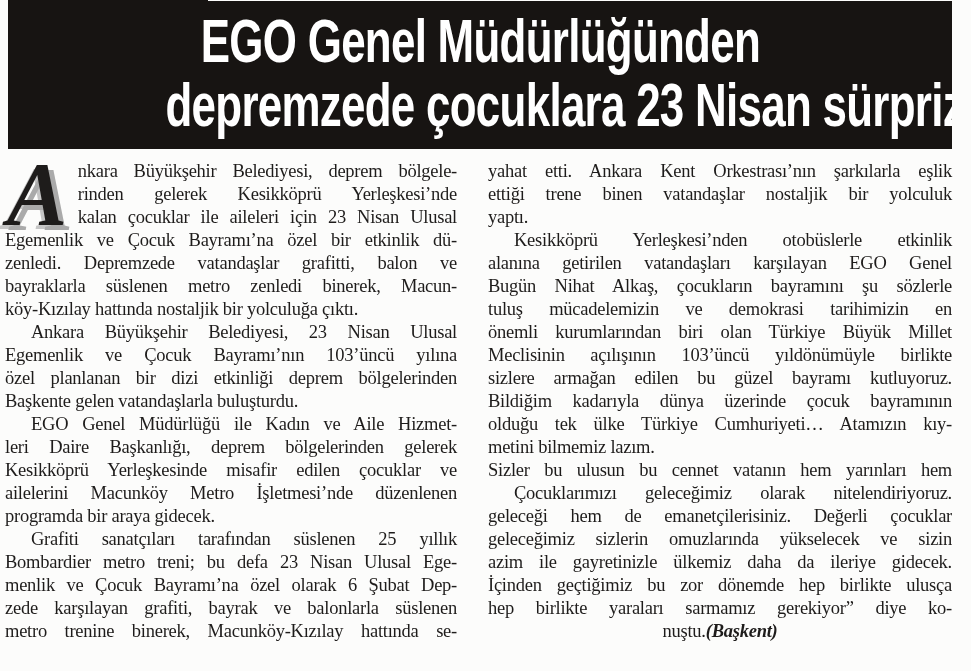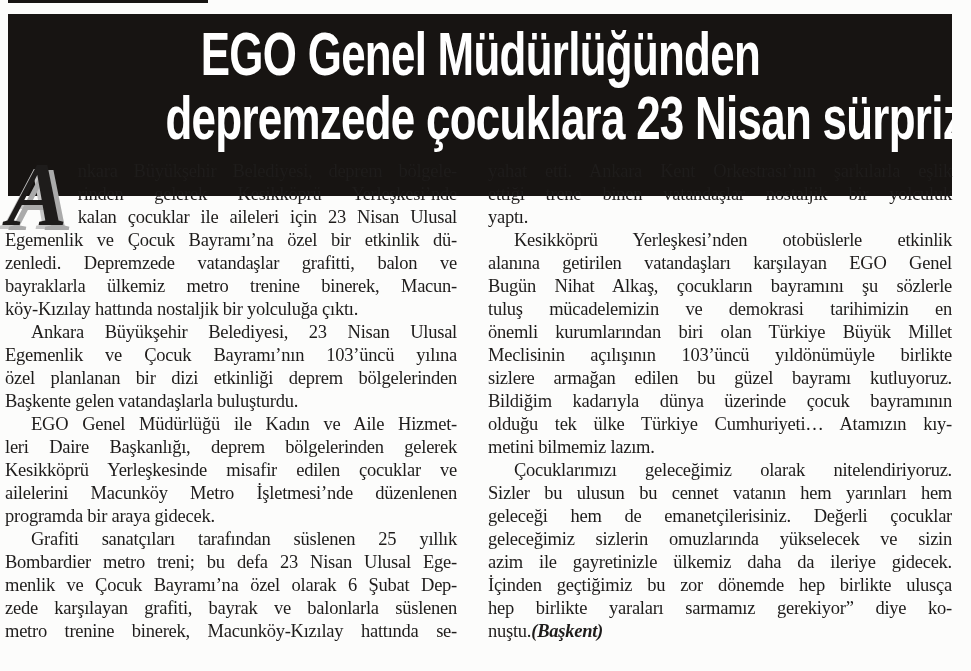--- a/index.html
+++ b/index.html
@@ -12,22 +12,22 @@
     font-family: "Liberation Serif", "DejaVu Serif", serif;
   }
   .artifact-strip {
     position: absolute;
     left: 8px; top: 0;
     width: 200px; height: 3px;
     background: var(--banner-bg, #171412);
   }
   .banner {
     position: absolute;
-    left: 8px; top: 14px;
-    width: 944px; height: 182px;
+    left: 8px; top: 1px;
+    width: 944px; height: 148px;
     background: var(--banner-bg, #171412);
     color: var(--banner-text, #ffffff);
     text-align: center;
     overflow: hidden;
   }
   .h-line {
     line-height: 64px;
     height: 64px;
     white-space: nowrap;
   }
@@ -57,21 +57,21 @@
   .col.right { width: 464px; }
   .para { margin: 0; }
   .line {
     text-align: justify;
     text-align-last: justify;
   }
   .line.end { text-align-last: auto; }
   .line.indent { text-indent: 26px; }
   .line.split {
     display: flex;
-    justify-content: flex-start;
+    justify-content: center;
     align-items: baseline;
   }
   .signature {
     font-weight: 700;
     font-style: italic;
   }
   .dropcap {
     float: left;
     font-family: "Liberation Serif", "DejaVu Serif", serif;
     font-style: italic;
@@ -101,21 +101,21 @@
 
   <div class="body-area">
     <div class="col left">
         <div class="para">
           <span class="dropcap">A</span>
           <div class="line">nkara Büyükşehir Belediyesi, deprem bölgele-</div>
           <div class="line">rinden gelerek Kesikköprü Yerleşkesi’nde</div>
           <div class="line">kalan çocuklar ile aileleri için 23 Nisan Ulusal</div>
           <div class="line">Egemenlik ve Çocuk Bayramı’na özel bir etkinlik dü-</div>
           <div class="line">zenledi. Depremzede vatandaşlar grafitti, balon ve</div>
-          <div class="line">bayraklarla ülkemiz metro trenine binerek, Macun-</div>
+          <div class="line">bayraklarla süslenen metro zenledi binerek, Macun-</div>
           <div class="line end">köy-Kızılay hattında nostaljik bir yolculuğa çıktı.</div>
         </div>
         <div class="para">
           <div class="line indent">Ankara Büyükşehir Belediyesi, 23 Nisan Ulusal</div>
           <div class="line">Egemenlik ve Çocuk Bayramı’nın 103’üncü yılına</div>
           <div class="line">özel planlanan bir dizi etkinliği deprem bölgelerinden</div>
           <div class="line end">Başkente gelen vatandaşlarla buluşturdu.</div>
         </div>
         <div class="para">
           <div class="line indent">EGO Genel Müdürlüğü ile Kadın ve Aile Hizmet-</div>
@@ -144,22 +144,22 @@
           <div class="line">Bugün Nihat Alkaş, çocukların bayramını şu sözlerle</div>
           <div class="line">tuluş mücadelemizin ve demokrasi tarihimizin en</div>
           <div class="line">önemli kurumlarından biri olan Türkiye Büyük Millet</div>
           <div class="line">Meclisinin açılışının 103’üncü yıldönümüyle birlikte</div>
           <div class="line">sizlere armağan edilen bu güzel bayramı kutluyoruz.</div>
           <div class="line">Bildiğim kadarıyla dünya üzerinde çocuk bayramının</div>
           <div class="line">olduğu tek ülke Türkiye Cumhuriyeti… Atamızın kıy-</div>
           <div class="line end">metini bilmemiz lazım.</div>
         </div>
         <div class="para">
+          <div class="line">Sizler bu ulusun bu cennet vatanın hem yarınları hem</div>
           <div class="line indent">Çocuklarımızı geleceğimiz olarak nitelendiriyoruz.</div>
-          <div class="line">Sizler bu ulusun bu cennet vatanın hem yarınları hem</div>
           <div class="line">geleceği hem de emanetçilerisiniz. Değerli çocuklar</div>
           <div class="line">geleceğimiz sizlerin omuzlarında yükselecek ve sizin</div>
           <div class="line">azim ile gayretinizle ülkemiz daha da ileriye gidecek.</div>
           <div class="line">İçinden geçtiğimiz bu zor dönemde hep birlikte ulusça</div>
           <div class="line">hep birlikte yaraları sarmamız gerekiyor” diye ko-</div>
           <div class="line end split">
             <span>nuştu.</span>
             <span class="signature">(Başkent)</span>
           </div>
         </div>

